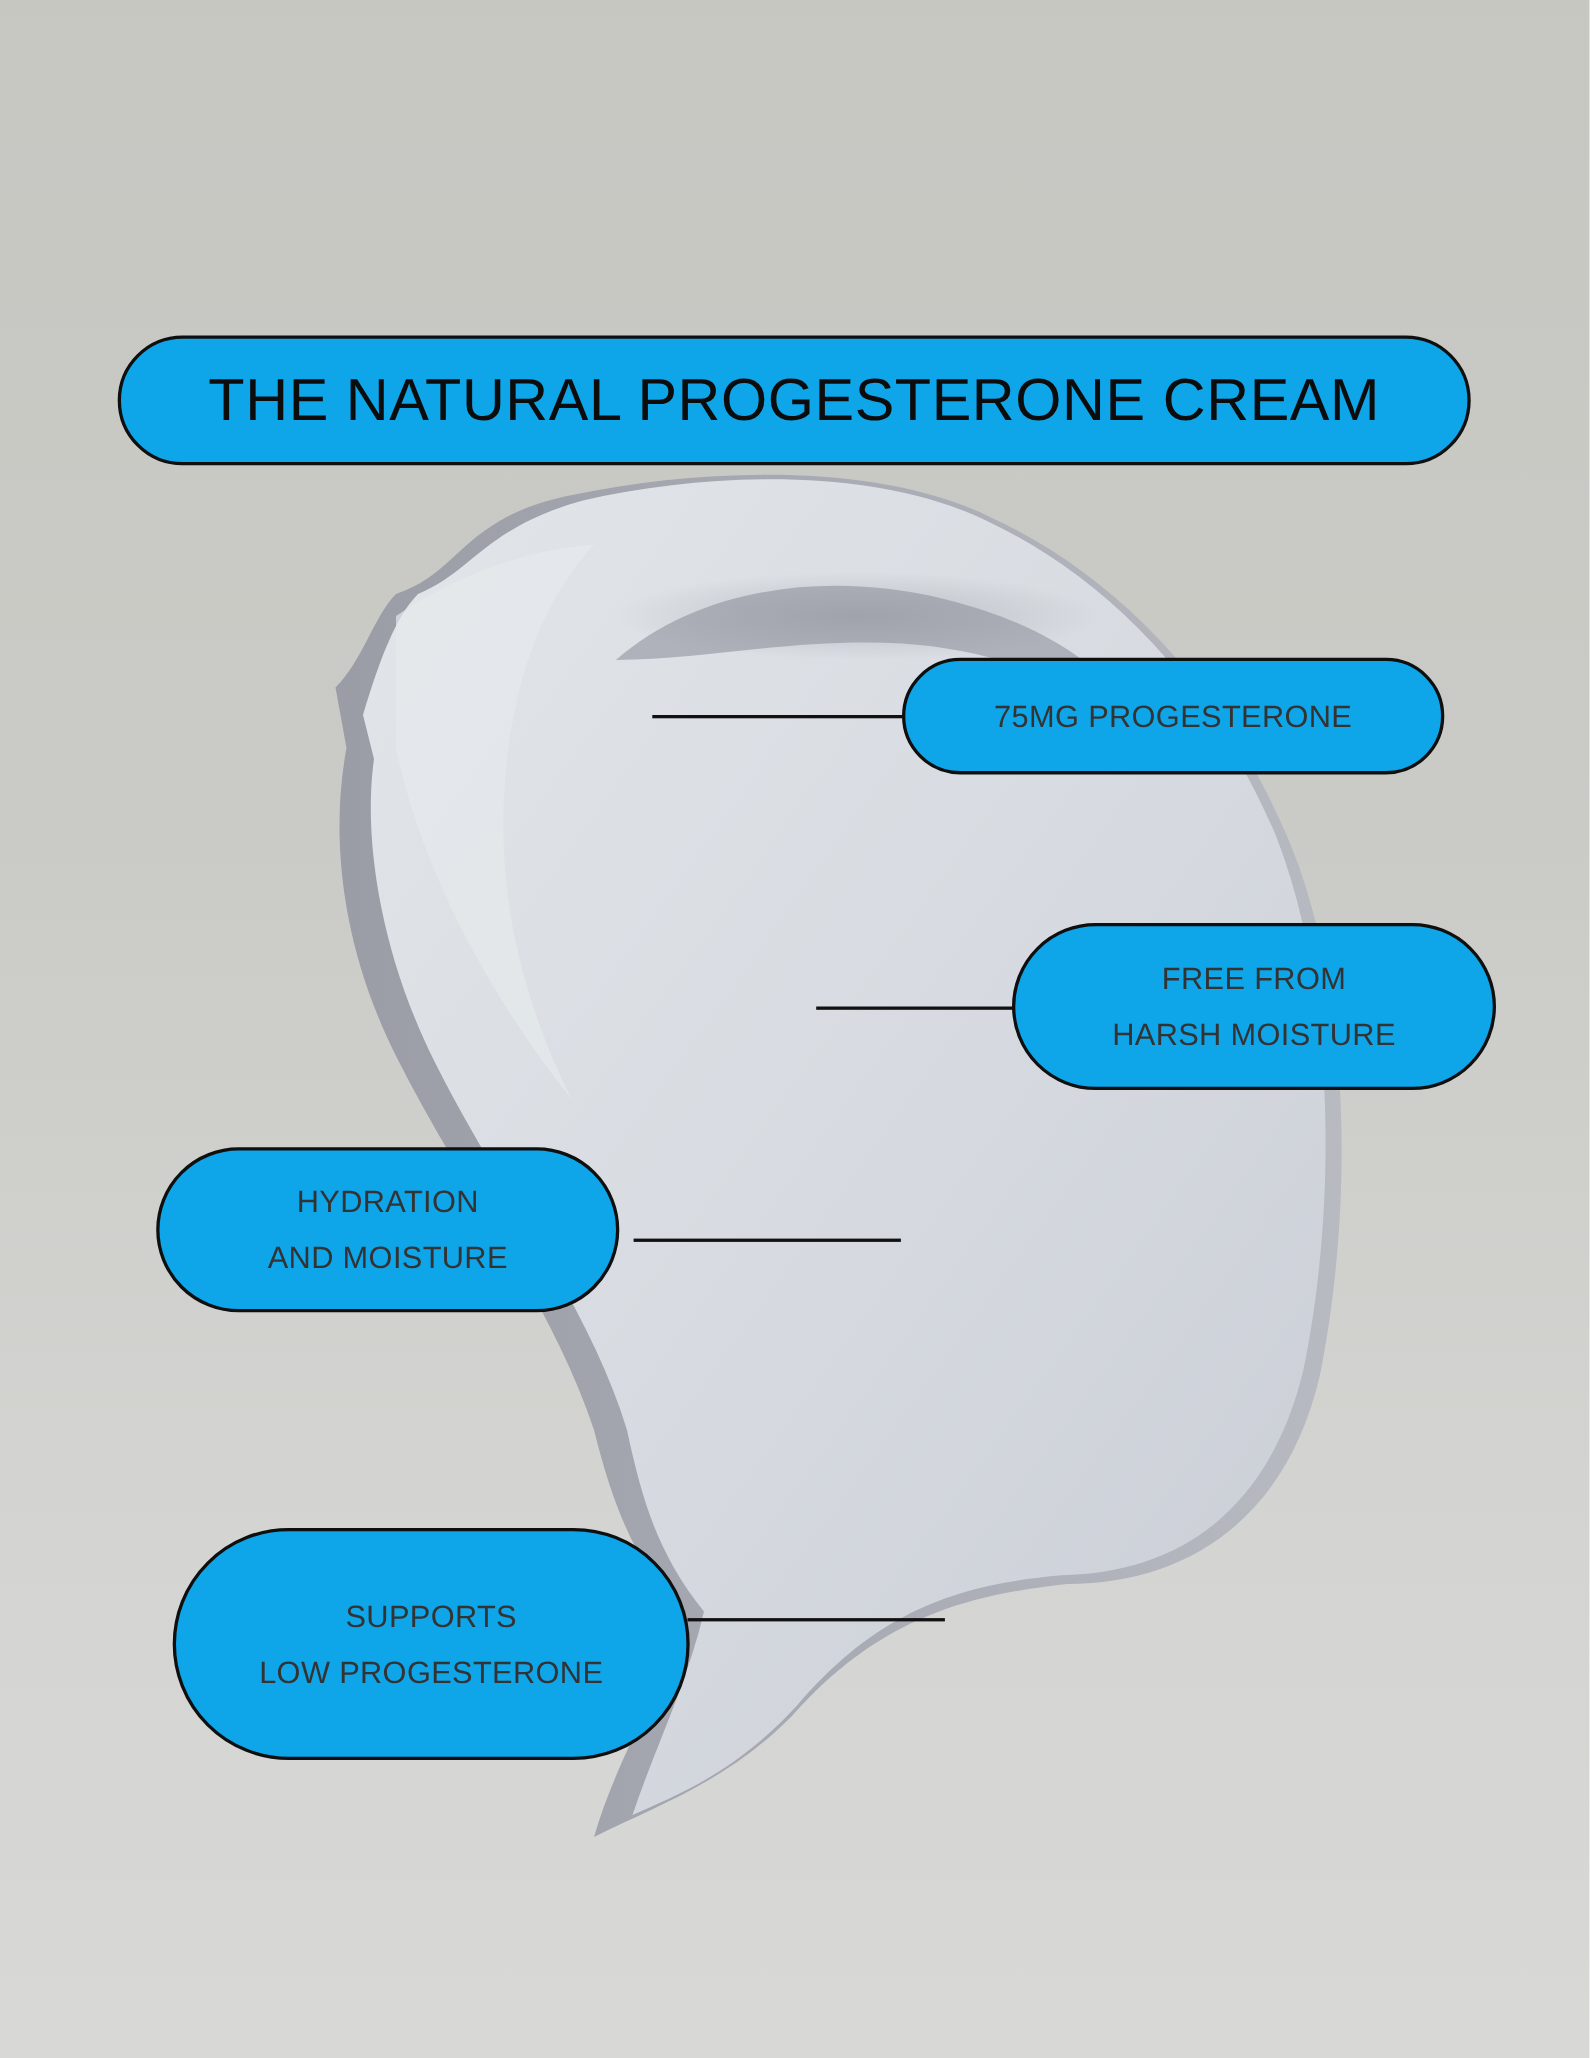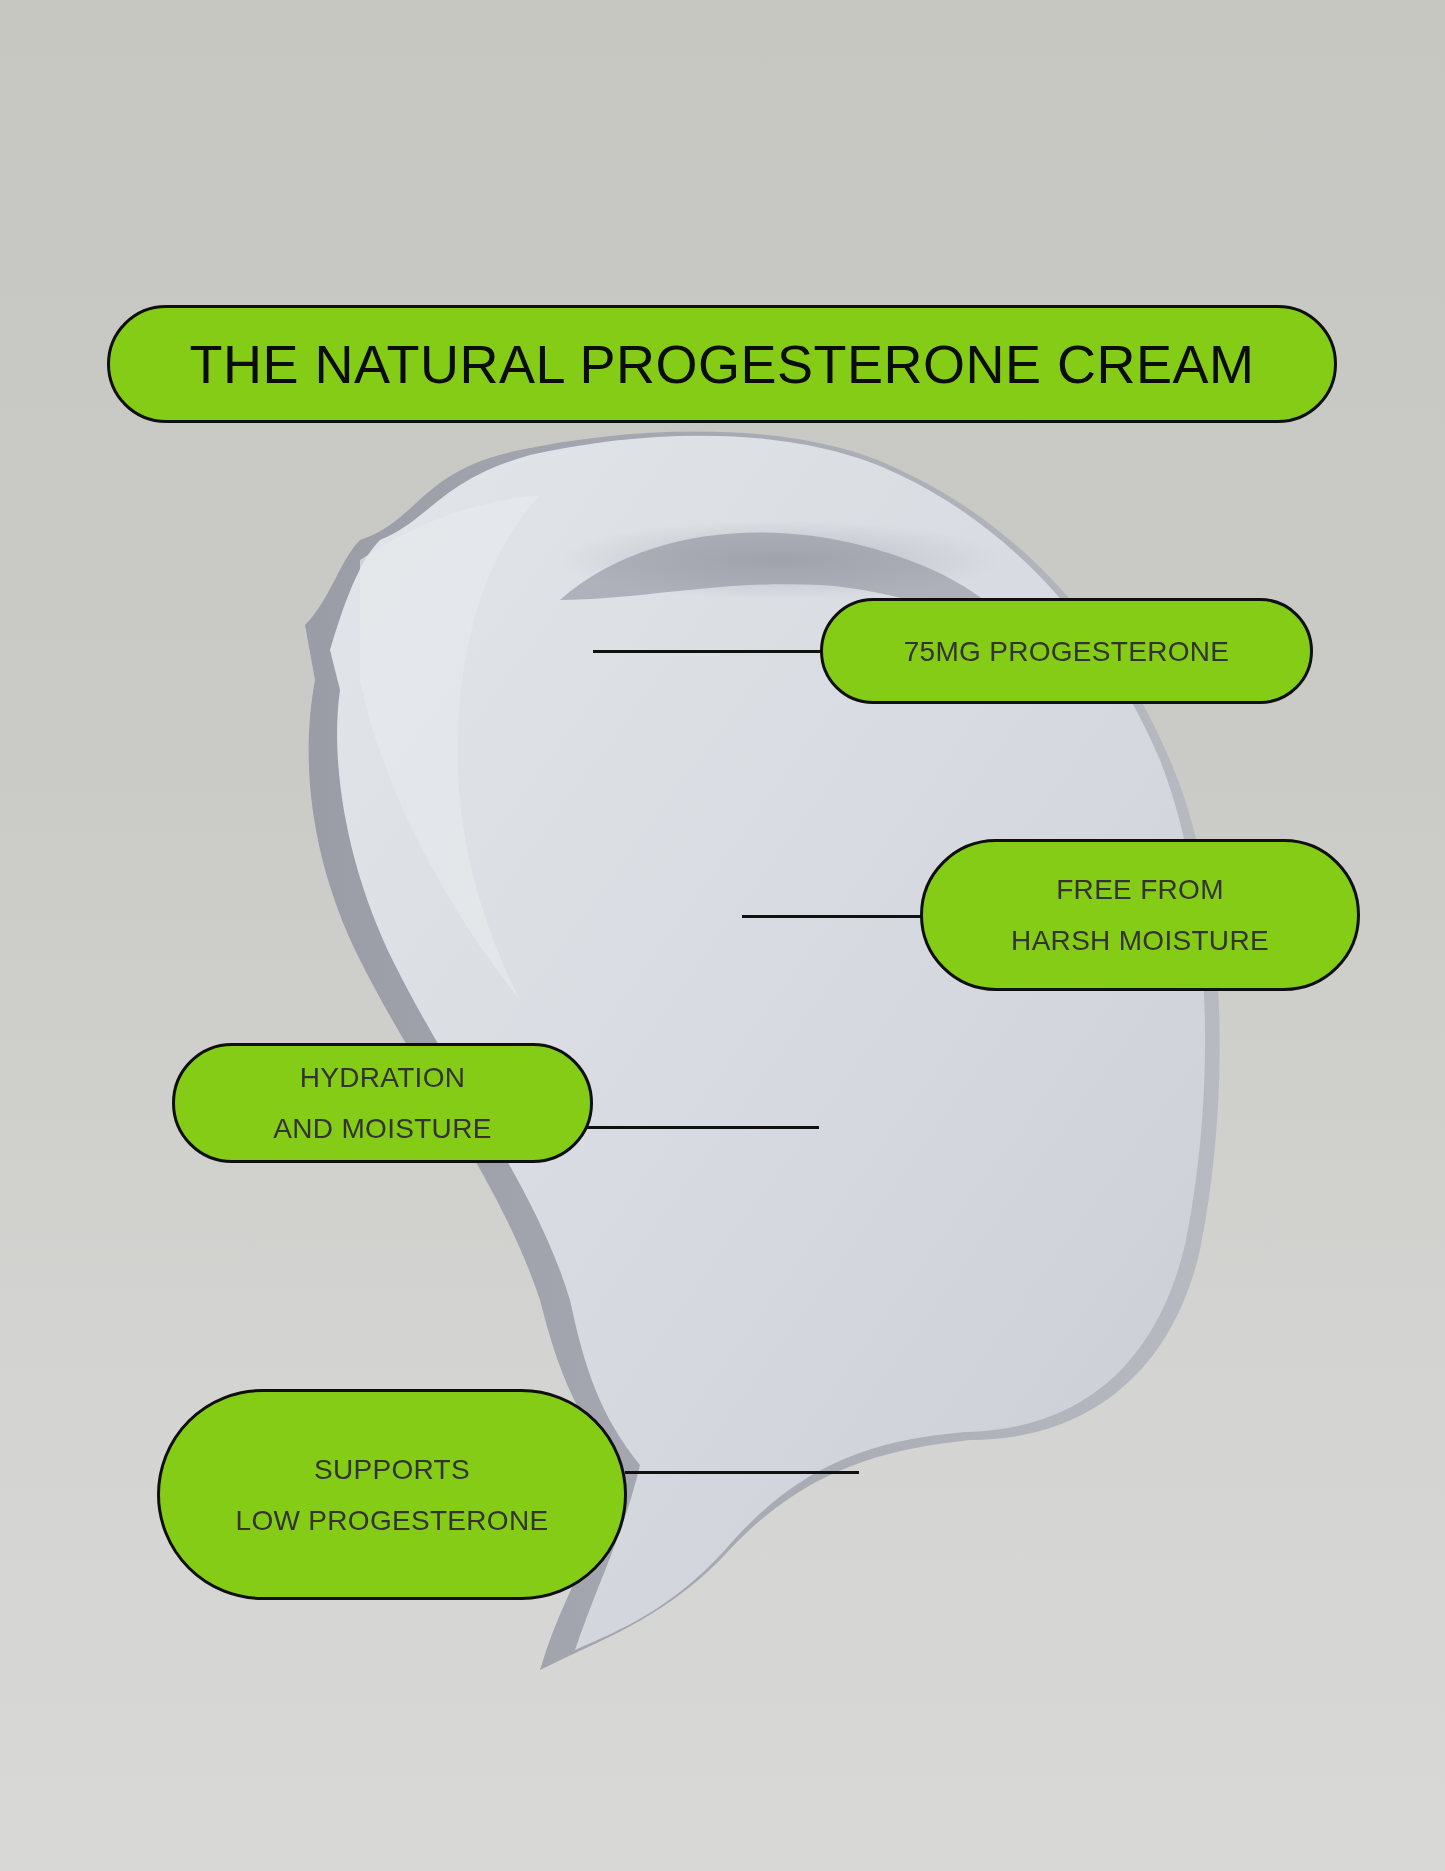--- a/index.html
+++ b/index.html
@@ -4,21 +4,21 @@
 <style>
   html, body { margin: 0; padding: 0; }
   body {
     width: 1445px; height: 1871px; position: relative; overflow: hidden;
     background: linear-gradient(180deg, #c6c7c1 0%, #cacbc6 40%, #d4d4d2 75%, #d8d8d7 100%);
     font-family: "Liberation Sans", "DejaVu Sans", sans-serif;
   }
   .smear { position: absolute; left: 0; top: 0; width: 1445px; height: 1871px; }
   .pill {
     position: absolute; box-sizing: border-box;
-    background: #84cc16; border: 3px solid #0f0f0f;
+    background: #0ea5e9; border: 3px solid #0f0f0f;
     border-radius: 999px;
     display: flex; flex-direction: column; align-items: center; justify-content: center;
     text-align: center; color: #333333;
   }
   .pill .txt { display: block; white-space: nowrap; letter-spacing: 0.3px; }
   .title-pill { left: 107px; top: 305px; width: 1230px; height: 118px; color: #0c0c0c; }
   .title-pill .txt { font-size: 54px; letter-spacing: 0.5px; }
   .callout .txt { font-size: 28px; line-height: 51px; }
   .leader { position: absolute; height: 3px; background: #111; }
 </style>
@@ -69,21 +69,21 @@
   <span class="txt">75MG PROGESTERONE</span>
 </div>
 
 <div class="leader" style="left:742px; top:915px; width:180px;"></div>
 <div class="pill callout" style="left:920px; top:839px; width:440px; height:152px;align-items:center;">
   <span class="txt">FREE FROM</span>
   <span class="txt">HARSH MOISTURE</span>
 </div>
 
 <div class="leader" style="left:576px; top:1126px; width:243px;"></div>
-<div class="pill callout" style="left:172px; top:1043px; width:421px; height:120px;">
+<div class="pill callout" style="left:142px; top:1043px; width:421px; height:150px;">
   <span class="txt">HYDRATION</span>
   <span class="txt">AND MOISTURE</span>
 </div>
 
 <div class="leader" style="left:625px; top:1471px; width:234px;"></div>
 <div class="pill callout" style="left:157px; top:1389px; width:470px; height:211px;">
   <span class="txt">SUPPORTS</span>
   <span class="txt">LOW PROGESTERONE</span>
 </div>
 

